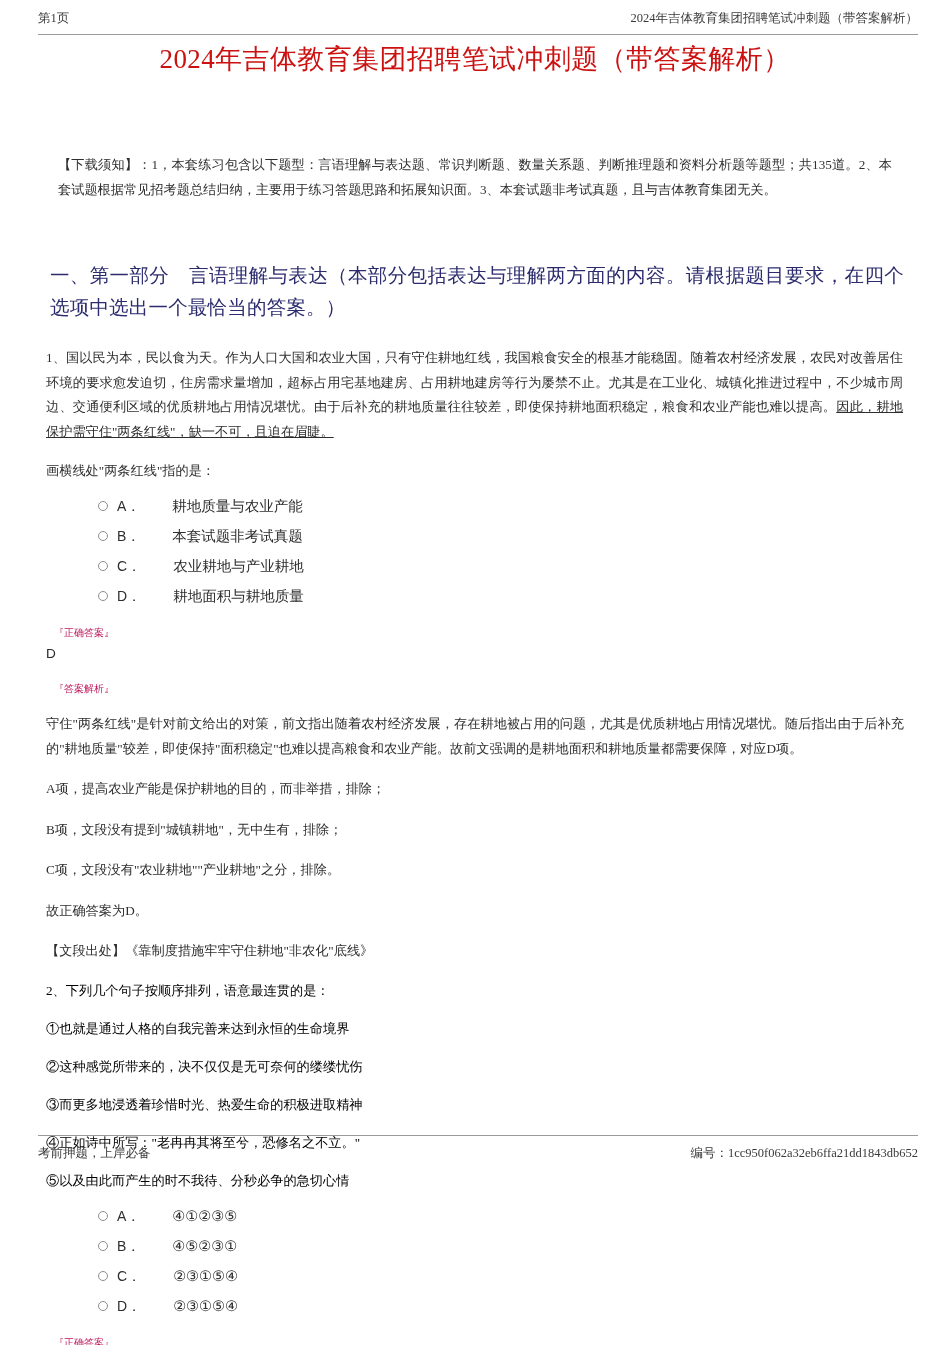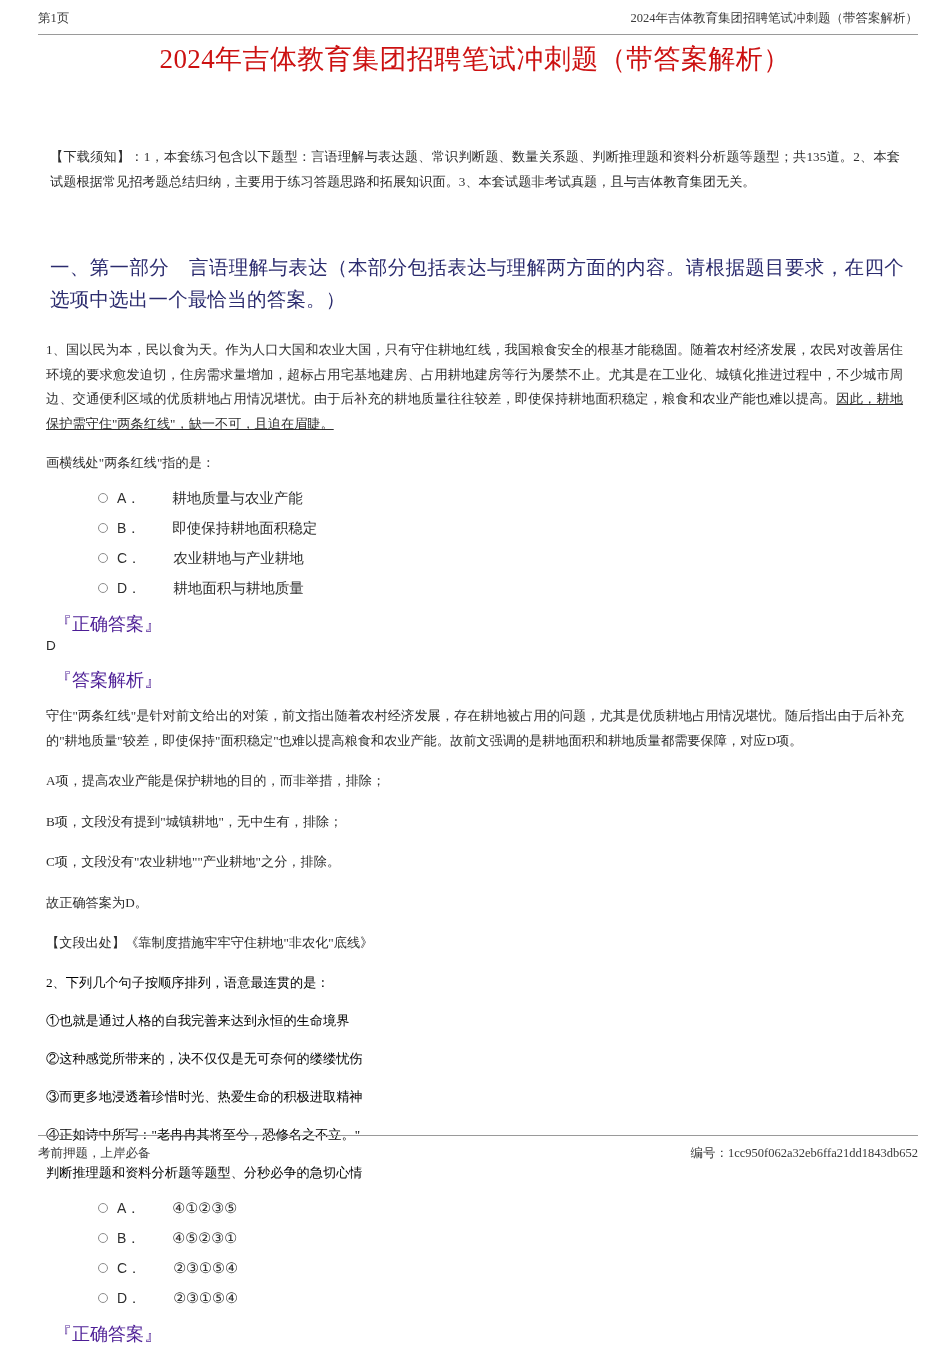--- a/index.html
+++ b/index.html
@@ -60,21 +60,21 @@
     top: 140px;
     left: 46px;
     width: 858px;
   }
 
   .notice {
     font-size: 13.2px;
     line-height: 25px;
     text-align: justify;
     color: #2e2e2e;
-    margin: 4px;
+    margin: 12px;
   }
 
   .section-heading {
     margin: 58px 0 0 4px;
     font-size: 19.5px;
     line-height: 32px;
     color: #2b2b6e;
     text-align: justify;
     letter-spacing: 0.2px;
   }
@@ -122,23 +122,23 @@
   .opt-letter {
     font-family: "Liberation Sans", sans-serif;
     font-size: 14px;
     margin-right: 12px;
     white-space: nowrap;
   }
   .opt-text { white-space: nowrap; margin-left: 20px; }
 
   .label-line {
     margin: 14px 0 0 0;
-    font-size: 18px;
+    font-size: 10px;
     line-height: 21px;
-    color: #4c1d95;
+    color: #be185d;
     padding-left: 8px;
   }
   .answer-line {
     margin: 0;
     font-size: 13.6px;
     line-height: 21px;
     color: #2b2b2b;
     font-family: "Liberation Sans", sans-serif;
   }
 
@@ -199,21 +199,21 @@
 
     <ul class="options">
       <li class="option">
         <span class="radio"></span>
         <span class="opt-letter">A．</span>
         <span class="opt-text">耕地质量与农业产能</span>
       </li>
       <li class="option">
         <span class="radio"></span>
         <span class="opt-letter">B．</span>
-        <span class="opt-text">即使保持耕地面积稳定</span>
+        <span class="opt-text">本套试题非考试真题</span>
       </li>
       <li class="option">
         <span class="radio"></span>
         <span class="opt-letter">C．</span>
         <span class="opt-text">农业耕地与产业耕地</span>
       </li>
       <li class="option">
         <span class="radio"></span>
         <span class="opt-letter">D．</span>
         <span class="opt-text">耕地面积与耕地质量</span>
@@ -230,21 +230,21 @@
     <p class="para tight">B项，文段没有提到"城镇耕地"，无中生有，排除；</p>
     <p class="para tight">C项，文段没有"农业耕地""产业耕地"之分，排除。</p>
     <p class="para tight">故正确答案为D。</p>
     <p class="para tight">【文段出处】《靠制度措施牢牢守住耕地"非农化"底线》</p>
 
     <p class="sent">2、下列几个句子按顺序排列，语意最连贯的是：</p>
     <p class="sent">①也就是通过人格的自我完善来达到永恒的生命境界</p>
     <p class="sent">②这种感觉所带来的，决不仅仅是无可奈何的缕缕忧伤</p>
     <p class="sent">③而更多地浸透着珍惜时光、热爱生命的积极进取精神</p>
     <p class="sent">④正如诗中所写："老冉冉其将至兮，恐修名之不立。"</p>
-    <p class="sent">判断推理题和资料分析题等题型、分秒必争的急切心情</p>
+    <p class="sent">⑤以及由此而产生的时不我待、分秒必争的急切心情</p>
 
     <ul class="options">
       <li class="option">
         <span class="radio"></span>
         <span class="opt-letter">A．</span>
         <span class="opt-text">④①②③⑤</span>
       </li>
       <li class="option">
         <span class="radio"></span>
         <span class="opt-letter">B．</span>

